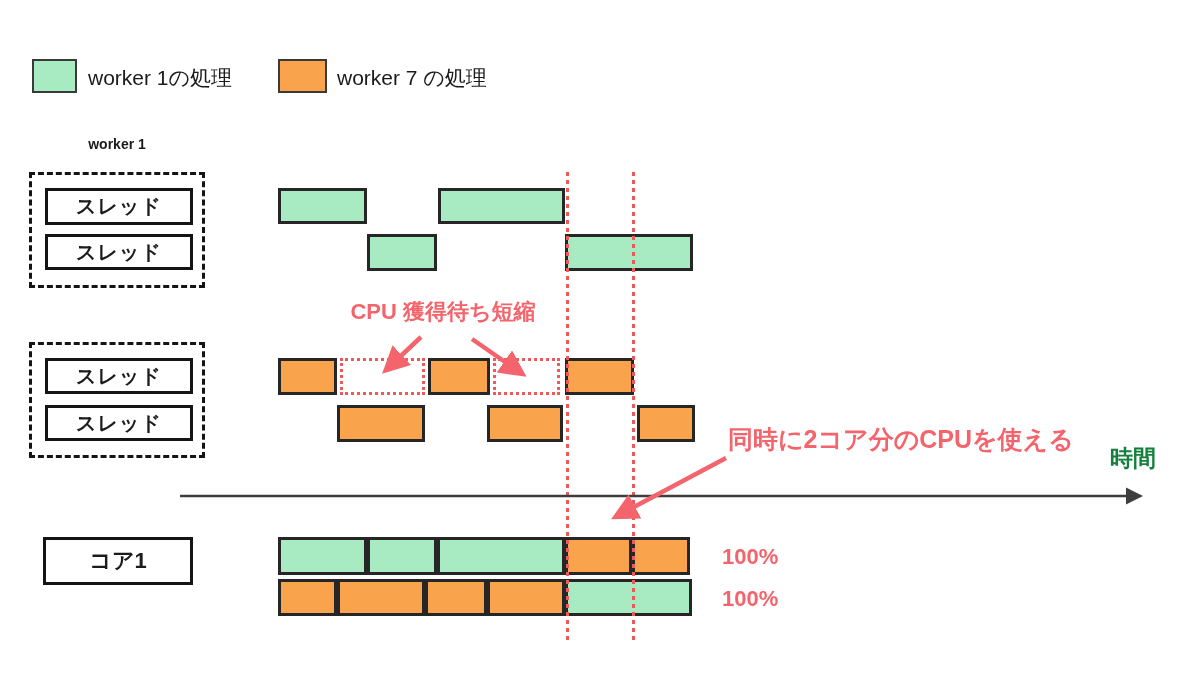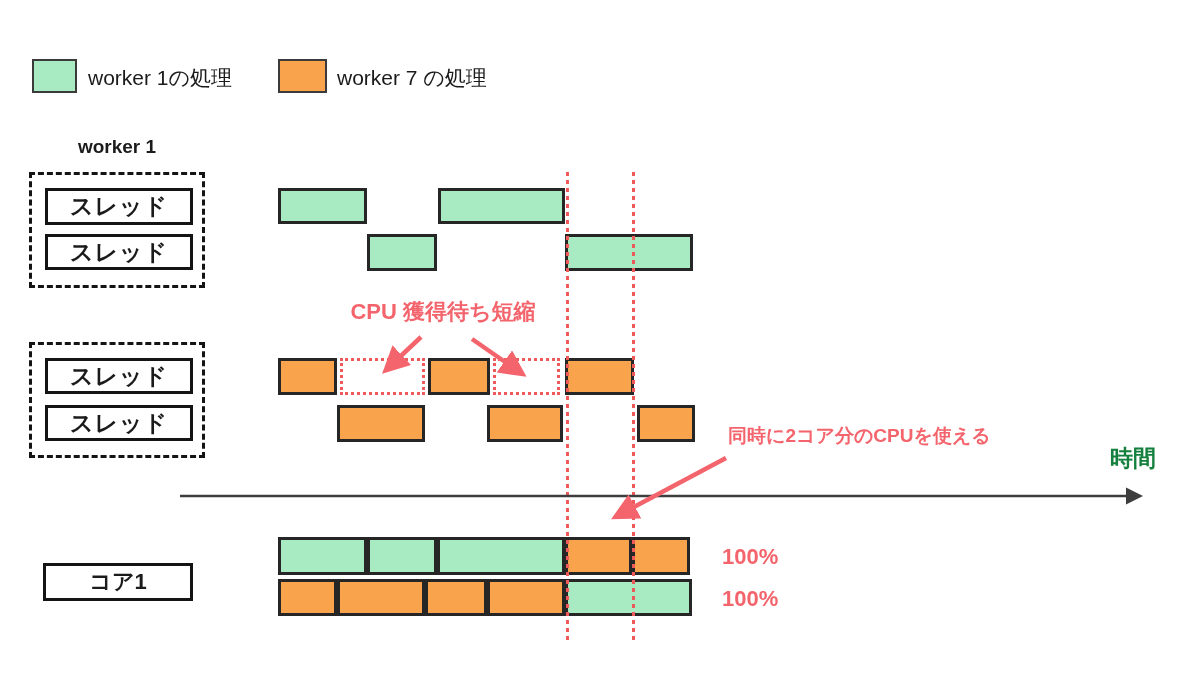--- a/index.html
+++ b/index.html
@@ -4,42 +4,42 @@
 <style>
   html,body{margin:0;padding:0;background:#fff;}
   .canvas{
     position:relative;width:1200px;height:674px;background:#ffffff;overflow:hidden;
     font-family:"Liberation Sans","DejaVu Sans",sans-serif;color:#1b1b1b;
   }
   
   .swatch{position:absolute;box-sizing:border-box;border:2.5px solid #3a3a3a;}
   .legend-label{position:absolute;font-size:21px;white-space:nowrap;}
   
-  .worker-title{position:absolute;font-size:19px;font-weight:bold;text-align:center;width:176px;}
+  .worker-title{position:absolute;font-size:14px;font-weight:bold;text-align:center;width:176px;}
   .worker-box{position:absolute;box-sizing:border-box;border:3px dashed #141414;background:transparent;}
   .thread-box{
     position:absolute;box-sizing:border-box;border:3px solid #141414;background:#fff;
     display:flex;align-items:center;justify-content:center;
-    font-size:23px;font-weight:bold;letter-spacing:1px;
+    font-size:20px;font-weight:bold;letter-spacing:1px;
   }
   
   .bar{position:absolute;box-sizing:border-box;border:3px solid var(--bar-border,#262626);}
   .bar.green{background:var(--green,#a8eac2);}
   .bar.orange{background:var(--orange,#f9a44c);}
   .bar.wait{border:3px dotted var(--red-dot,#ee5a5a);background:transparent;}
   
   .vline{
     position:absolute;width:3px;
     background-image:repeating-linear-gradient(to bottom,var(--red-dot,#ee5a5a) 0 4px,transparent 4px 8px);
     z-index:6;
   }
   
   .annot{position:absolute;font-weight:bold;color:var(--red,#f4646c);white-space:nowrap;z-index:7;}
   .annot.cpu-wait{font-size:22px;width:210px;text-align:center;}
-  .annot.two-cores{font-size:19px;}
+  .annot.two-cores{font-size:25px;}
   .pct{position:absolute;font-size:22px;font-weight:bold;color:var(--red,#f4646c);}
   .time-label{position:absolute;font-size:23px;font-weight:bold;color:#15803d;}
   
   .core-label{
     position:absolute;box-sizing:border-box;border:3px solid #141414;background:#fff;
     display:flex;align-items:center;justify-content:center;font-size:22px;font-weight:bold;
   }
   svg.overlay{position:absolute;left:0;top:0;z-index:8;pointer-events:none;}
 </style>
 </head>
@@ -59,21 +59,21 @@
 
   <div class="worker-box" style="left:29px;top:342px;width:176px;height:116px;"></div>
   <div class="thread-box" style="left:45px;top:358px;width:148px;height:36px;">スレッド</div>
   <div class="thread-box" style="left:45px;top:405px;width:148px;height:36px;">スレッド</div>
 
   <div class="annot cpu-wait" style="left:338px;top:297px;">CPU 獲得待ち短縮</div>
   <div class="annot two-cores" style="left:728px;top:423px;">同時に2コア分のCPUを使える</div>
 
   <div class="time-label" style="left:1110px;top:443px;">時間</div>
 
-  <div class="core-label" style="left:43px;top:563px;width:150px;height:38px;">コア1</div>
+  <div class="core-label" style="left:43px;top:537px;width:150px;height:48px;">コア1</div>
 
   <div class="pct" style="left:722px;top:544px;">100%</div>
   <div class="pct" style="left:722px;top:586px;">100%</div>
 
   <div id="bars">
       <div class="bar green" style="left: 278px; top: 188px; width: 89px; height: 36px;"></div>
       <div class="bar green" style="left: 438px; top: 188px; width: 127px; height: 36px;"></div>
       <div class="bar green" style="left: 367px; top: 234px; width: 70px; height: 37px;"></div>
       <div class="bar green" style="left: 565px; top: 234px; width: 128px; height: 37px;"></div>
       <div class="bar orange" style="left: 278px; top: 358px; width: 59px; height: 37px;"></div>

